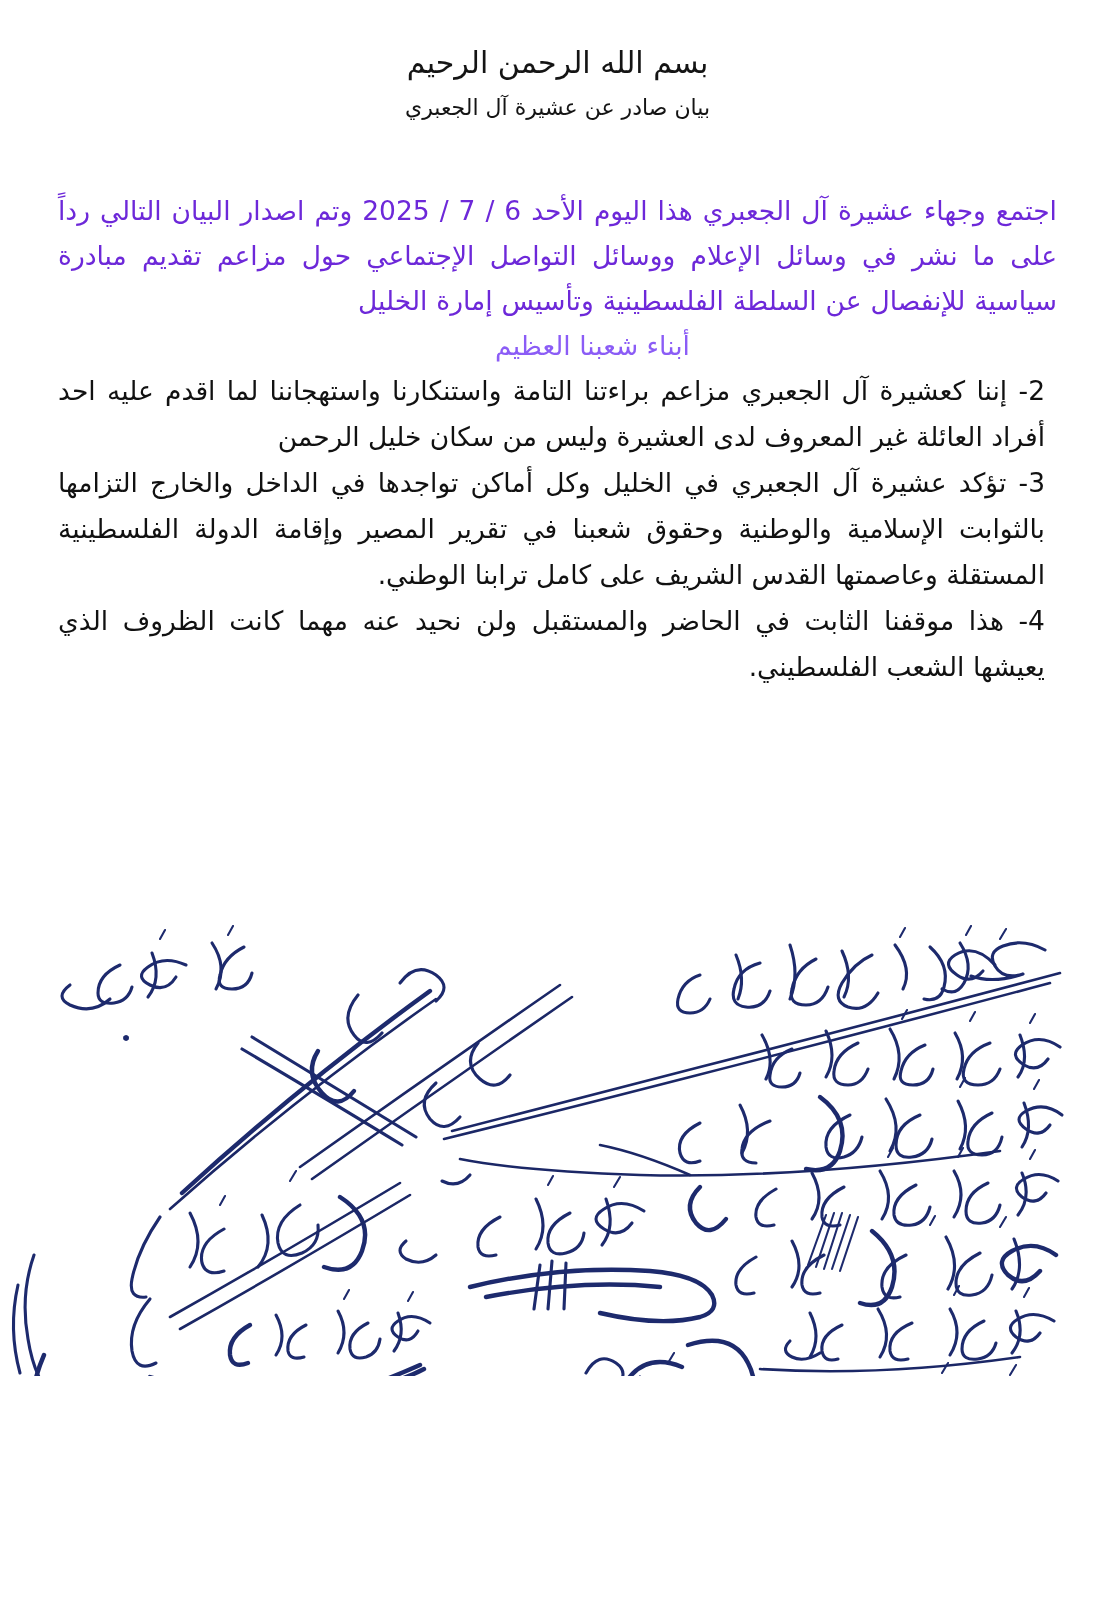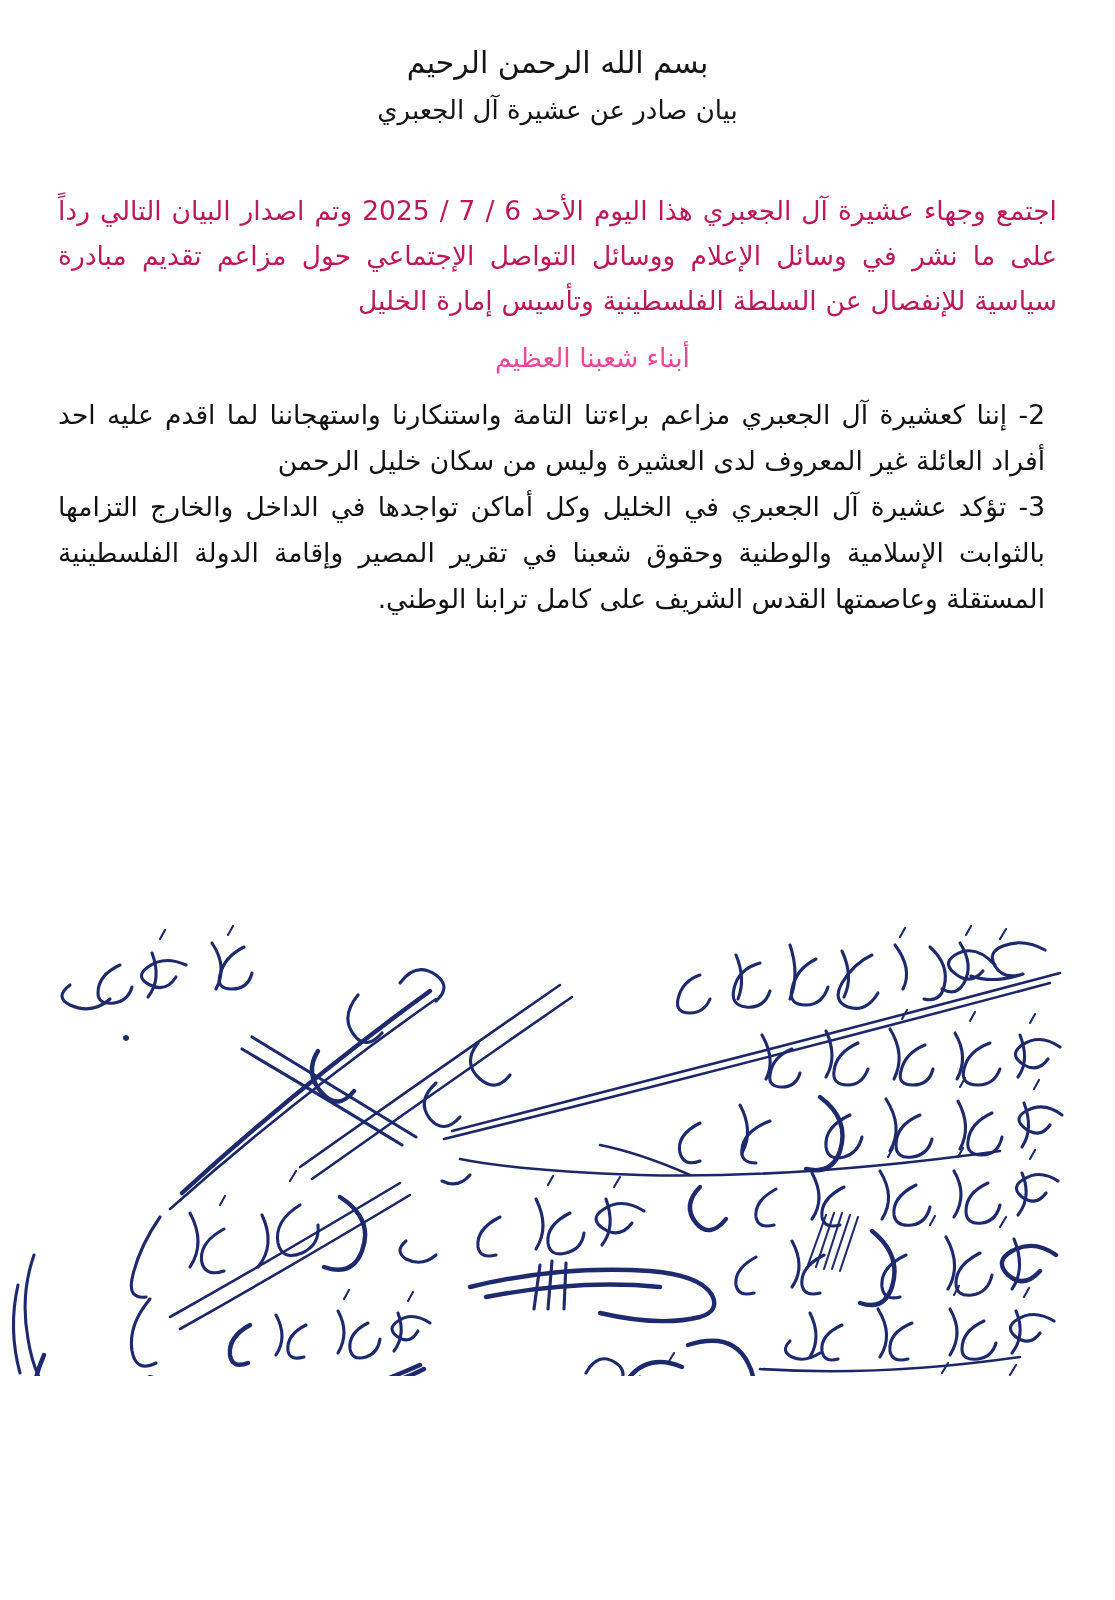--- a/index.html
+++ b/index.html
@@ -31,52 +31,52 @@
   }
   .basmala {
     font-size: 30px;
     color: #141414;
     line-height: 1.5;
     letter-spacing: 0.2px;
     font-weight: 400;
     margin-bottom: 6px;
   }
   .doc-title {
-    font-size: 26px;
+    font-size: 22px;
     color: #141414;
     line-height: 1.5;
     font-weight: 400;
   }
 
   
   .body-block {
     position: absolute;
     top: 188px;
     right: 58px;
     left: 58px;
     direction: rtl;
     text-align: right;
   }
   .para {
     font-size: 26.5px;
     line-height: 45px;
-    color: #be185d;
+    color: #6d28d9;
     margin: 0 0 2px 0;
     text-align: justify;
     text-justify: inter-word;
     word-spacing: 0.5px;
   }
   .para.intro {
     margin-bottom: 0;
   }
   .addressee {
     font-size: 26.5px;
     line-height: 45px;
-    color: #ec4899;
-    margin: 12px;
+    color: #8b5cf6;
+    margin: 0;
     text-align: center;
     padding-left: 70px;
   }
   .numbered {
     font-size: 26.5px;
     line-height: 46px;
     color: #111111;
     margin: 0;
     text-align: justify;
     text-justify: inter-word;
@@ -143,20 +143,24 @@
     <p class="numbered">
       <span class="marker">2-</span>
       <span>إننا كعشيرة آل الجعبري مزاعم براءتنا التامة واستنكارنا واستهجاننا لما اقدم عليه احد أفراد العائلة غير المعروف لدى العشيرة وليس من سكان خليل الرحمن</span>
     </p>
 
     <p class="numbered">
       <span class="marker">3-</span>
       <span>تؤكد عشيرة آل الجعبري في الخليل وكل أماكن تواجدها في الداخل والخارج التزامها بالثوابت الإسلامية والوطنية وحقوق شعبنا في تقرير المصير وإقامة الدولة الفلسطينية المستقلة وعاصمتها القدس الشريف على كامل ترابنا الوطني.</span>
     </p>
 
+    <p class="numbered">
+      <span class="marker">4-</span>
+      <span>هذا موقفنا الثابت في الحاضر والمستقبل ولن نحيد عنه مهما كانت الظروف الذي يعيشها الشعب الفلسطيني.</span>
+    </p>
   </div>
 
 
   <div class="signatures">
     <svg viewBox="0 0 1115 675" xmlns="http://www.w3.org/2000/svg" aria-hidden="true">
 
       <g>
         <path class="sig-stroke sig-med" d="M1045 25 q-22 -12 -42 -4 q-16 6 -8 20 q8 14 28 8 q-30 10 -52 2"></path>
         <path class="sig-stroke sig-med" d="M995 40 q-20 -22 -40 -10 q-14 9 2 20 q14 10 26 -4"></path>
         <path class="sig-stroke sig-med" d="M960 18 q14 22 4 40 q-8 14 -22 6"></path>

